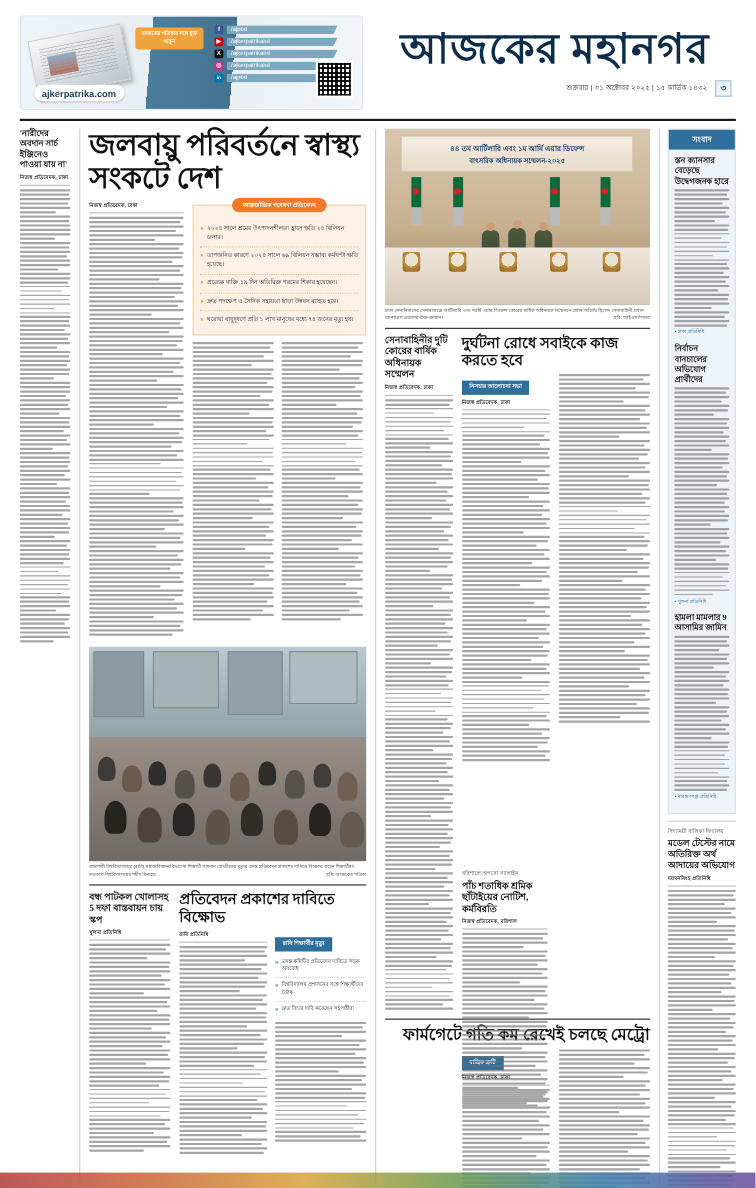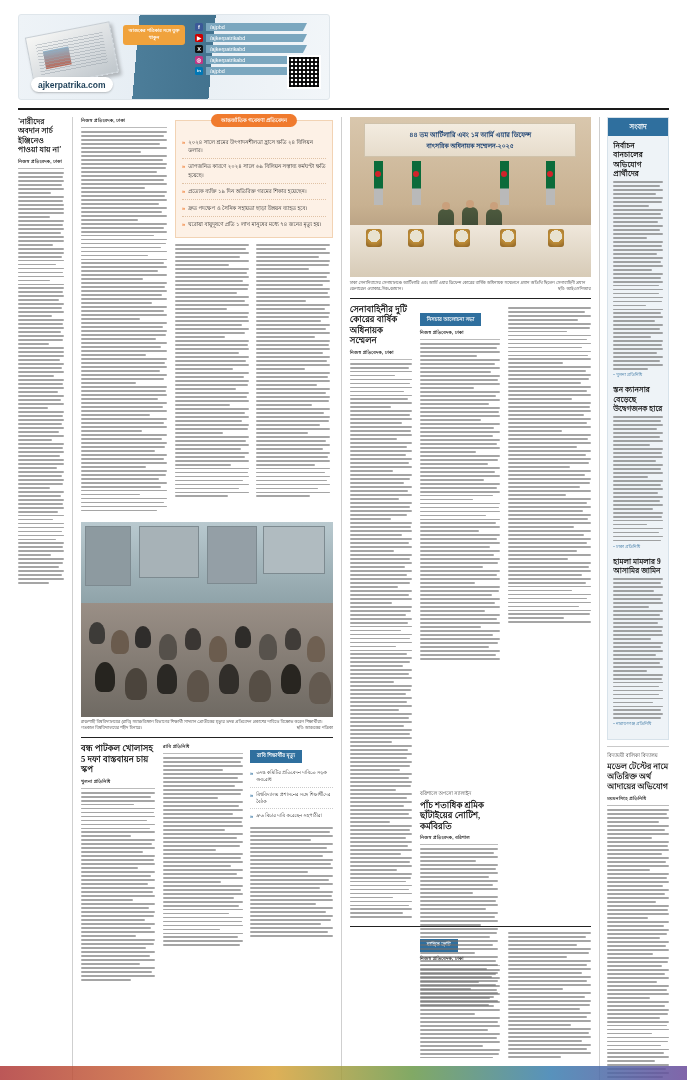--- a/index.html
+++ b/index.html
@@ -205,20 +205,27 @@
           <span class="shandle">/ajkerpatrikabd</span>
         </div>
         <div class="srow">
           <span class="sico" style="background:#0077b5;font-size:4.4px">in</span>
           <span class="shandle">/ajpbd</span>
         </div>
       </div>
       <div class="qr"></div>
     </div>
 
+    <div class="masthead">
+      <div class="mast-title">আজকের মহানগর</div>
+      <div class="mast-meta">
+        <span class="mast-date">শুক্রবার | ৩১ অক্টোবর ২০২৫ | ১৫ কার্তিক ১৪৩২</span>
+        <span class="pagebadge">৩</span>
+      </div>
+    </div>
   </div>
 
   <div class="headrule"></div>
 
   <div class="cols">
 
     <div class="colA">
       <h3 class="tiny">'নারীদের অবদান সার্চ ইঞ্জিনেও পাওয়া যায় না'</h3>
       <div class="byline">নিজস্ব প্রতিবেদক, ঢাকা</div>
       <span class="fakelines dense">
@@ -325,20 +332,21 @@
         <i style="width:100%"></i>
           <i style="width:95%"></i>
           <i style="width:100%"></i>
           <i style="width:67%"></i>
       </span>
     </div>
 
     <div class="colrule"></div>
 
     <div class="colB">
+      <h1 class="lead">জলবায়ু পরিবর্তনে স্বাস্থ্য সংকটে দেশ</h1>
 
       <div style="display:flex; gap:8px;">
         <div style="width:86px;">
           <div class="byline">নিজস্ব প্রতিবেদক, ঢাকা</div>
           <span class="fakelines dense">
             <i style="width:100%"></i>
               <i style="width:97%"></i>
               <i style="width:100%"></i>
               <i style="width:92%"></i>
             <i style="width:100%"></i>
@@ -683,20 +691,21 @@
               <i style="width:100%"></i>
               <i style="width:80%"></i>
             <i style="width:100%"></i>
               <i style="width:96%"></i>
               <i style="width:100%"></i>
               <i style="width:68%"></i>
           </span>
         </div>
 
         <div style="width:170px;">
+          <h2 class="sub">প্রতিবেদন প্রকাশের দাবিতে বিক্ষোভ</h2>
           <div style="display:flex; gap:7px;">
             <div style="width:80px;">
               <div class="byline">রাবি প্রতিনিধি</div>
               <span class="fakelines dense">
                 <i style="width:100%"></i>
                   <i style="width:97%"></i>
                   <i style="width:100%"></i>
                   <i style="width:75%"></i>
                 <i style="width:100%"></i>
                   <i style="width:94%"></i>
@@ -967,20 +976,21 @@
               <i style="width:70%"></i>
               <i style="width:100%"></i>
             <i style="width:96%"></i>
               <i style="width:100%"></i>
               <i style="width:86%"></i>
               <i style="width:100%"></i>
           </span>
         </div>
 
         <div style="width:171px;">
+          <h2 class="sub">দুর্ঘটনা রোধে সবাইকে কাজ করতে হবে</h2>
           <div style="display:flex; gap:8px; margin-top:3px;">
             <div style="width:80px;">
               <div class="badge">নিসচার আলোচনা সভা</div>
               <div class="byline">নিজস্ব প্রতিবেদক, ঢাকা</div>
               <span class="fakelines dense">
                 <i style="width:100%"></i>
                   <i style="width:96%"></i>
                   <i style="width:100%"></i>
                   <i style="width:72%"></i>
                 <i style="width:100%"></i>
@@ -1144,20 +1154,21 @@
                   <i style="width:68%"></i>
                   <i style="width:100%"></i>
               </span>
             </div>
           </div>
         </div>
       </div>
 
       <div class="sep"></div>
 
+      <h2 class="sub" style="text-align:right;font-size:15px">ফার্মগেটে গতি কম রেখেই চলছে মেট্রো</h2>
 
       <div style="display:flex; gap:8px; margin-top:4px;">
         <div style="width:62px;"></div>
         <div style="width:80px;">
           <div class="badge" style="background:#2f6f9e">যান্ত্রিক ত্রুটি</div>
           <div class="byline">নিজস্ব প্রতিবেদক, ঢাকা</div>
           <span class="fakelines dense">
             <i style="width:100%"></i>
               <i style="width:95%"></i>
               <i style="width:100%"></i>
@@ -1225,20 +1236,59 @@
 
     </div>
 
     <div class="colrule"></div>
 
     <div class="colD">
       <div class="sidebox">
         <div class="sidehdr">সংবাদ</div>
 
         <div class="sideitem">
+          <h4>স্তন ক্যানসার বেড়েছে উদ্বেগজনক হারে</h4>
+          <span class="fakelines dense">
+            <i style="width:100%"></i>
+              <i style="width:96%"></i>
+              <i style="width:100%"></i>
+              <i style="width:88%"></i>
+            <i style="width:100%"></i>
+              <i style="width:93%"></i>
+              <i style="width:100%"></i>
+              <i style="width:74%"></i>
+            <i style="width:100%"></i>
+              <i style="width:98%"></i>
+              <i style="width:100%"></i>
+              <i style="width:86%"></i>
+            <i style="width:100%"></i>
+              <i style="width:95%"></i>
+              <i style="width:100%"></i>
+              <i style="width:70%"></i>
+            <i style="width:100%"></i>
+              <i style="width:97%"></i>
+              <i style="width:100%"></i>
+              <i style="width:90%"></i>
+            <i style="width:100%"></i>
+              <i style="width:94%"></i>
+              <i style="width:100%"></i>
+              <i style="width:80%"></i>
+            <i style="width:100%"></i>
+              <i style="width:99%"></i>
+              <i style="width:100%"></i>
+              <i style="width:68%"></i>
+            <i style="width:100%"></i>
+              <i style="width:92%"></i>
+              <i style="width:100%"></i>
+              <i style="width:96%"></i>
+          </span>
+          <div class="sidetag">• ঢাকা প্রতিনিধি</div>
+        </div>
+
+        <div class="sideitem">
           <h4>নির্বাচন বানচালের অভিযোগ প্রার্থীদের</h4>
           <span class="fakelines dense">
             <i style="width:100%"></i>
               <i style="width:94%"></i>
               <i style="width:100%"></i>
               <i style="width:85%"></i>
             <i style="width:100%"></i>
               <i style="width:98%"></i>
               <i style="width:72%"></i>
               <i style="width:100%"></i>
@@ -1277,59 +1327,20 @@
             <i style="width:100%"></i>
               <i style="width:99%"></i>
               <i style="width:100%"></i>
               <i style="width:88%"></i>
             <i style="width:100%"></i>
               <i style="width:93%"></i>
               <i style="width:100%"></i>
               <i style="width:70%"></i>
           </span>
           <div class="sidetag">• খুলনা প্রতিনিধি</div>
-        </div>
-
-        <div class="sideitem">
-          <h4>স্তন ক্যানসার বেড়েছে উদ্বেগজনক হারে</h4>
-          <span class="fakelines dense">
-            <i style="width:100%"></i>
-              <i style="width:96%"></i>
-              <i style="width:100%"></i>
-              <i style="width:88%"></i>
-            <i style="width:100%"></i>
-              <i style="width:93%"></i>
-              <i style="width:100%"></i>
-              <i style="width:74%"></i>
-            <i style="width:100%"></i>
-              <i style="width:98%"></i>
-              <i style="width:100%"></i>
-              <i style="width:86%"></i>
-            <i style="width:100%"></i>
-              <i style="width:95%"></i>
-              <i style="width:100%"></i>
-              <i style="width:70%"></i>
-            <i style="width:100%"></i>
-              <i style="width:97%"></i>
-              <i style="width:100%"></i>
-              <i style="width:90%"></i>
-            <i style="width:100%"></i>
-              <i style="width:94%"></i>
-              <i style="width:100%"></i>
-              <i style="width:80%"></i>
-            <i style="width:100%"></i>
-              <i style="width:99%"></i>
-              <i style="width:100%"></i>
-              <i style="width:68%"></i>
-            <i style="width:100%"></i>
-              <i style="width:92%"></i>
-              <i style="width:100%"></i>
-              <i style="width:96%"></i>
-          </span>
-          <div class="sidetag">• ঢাকা প্রতিনিধি</div>
         </div>
 
         <div class="sideitem">
           <h4>হামলা মামলার 9 আসামির জামিন</h4>
           <span class="fakelines dense">
             <i style="width:100%"></i>
               <i style="width:95%"></i>
               <i style="width:100%"></i>
               <i style="width:82%"></i>
             <i style="width:100%"></i>

